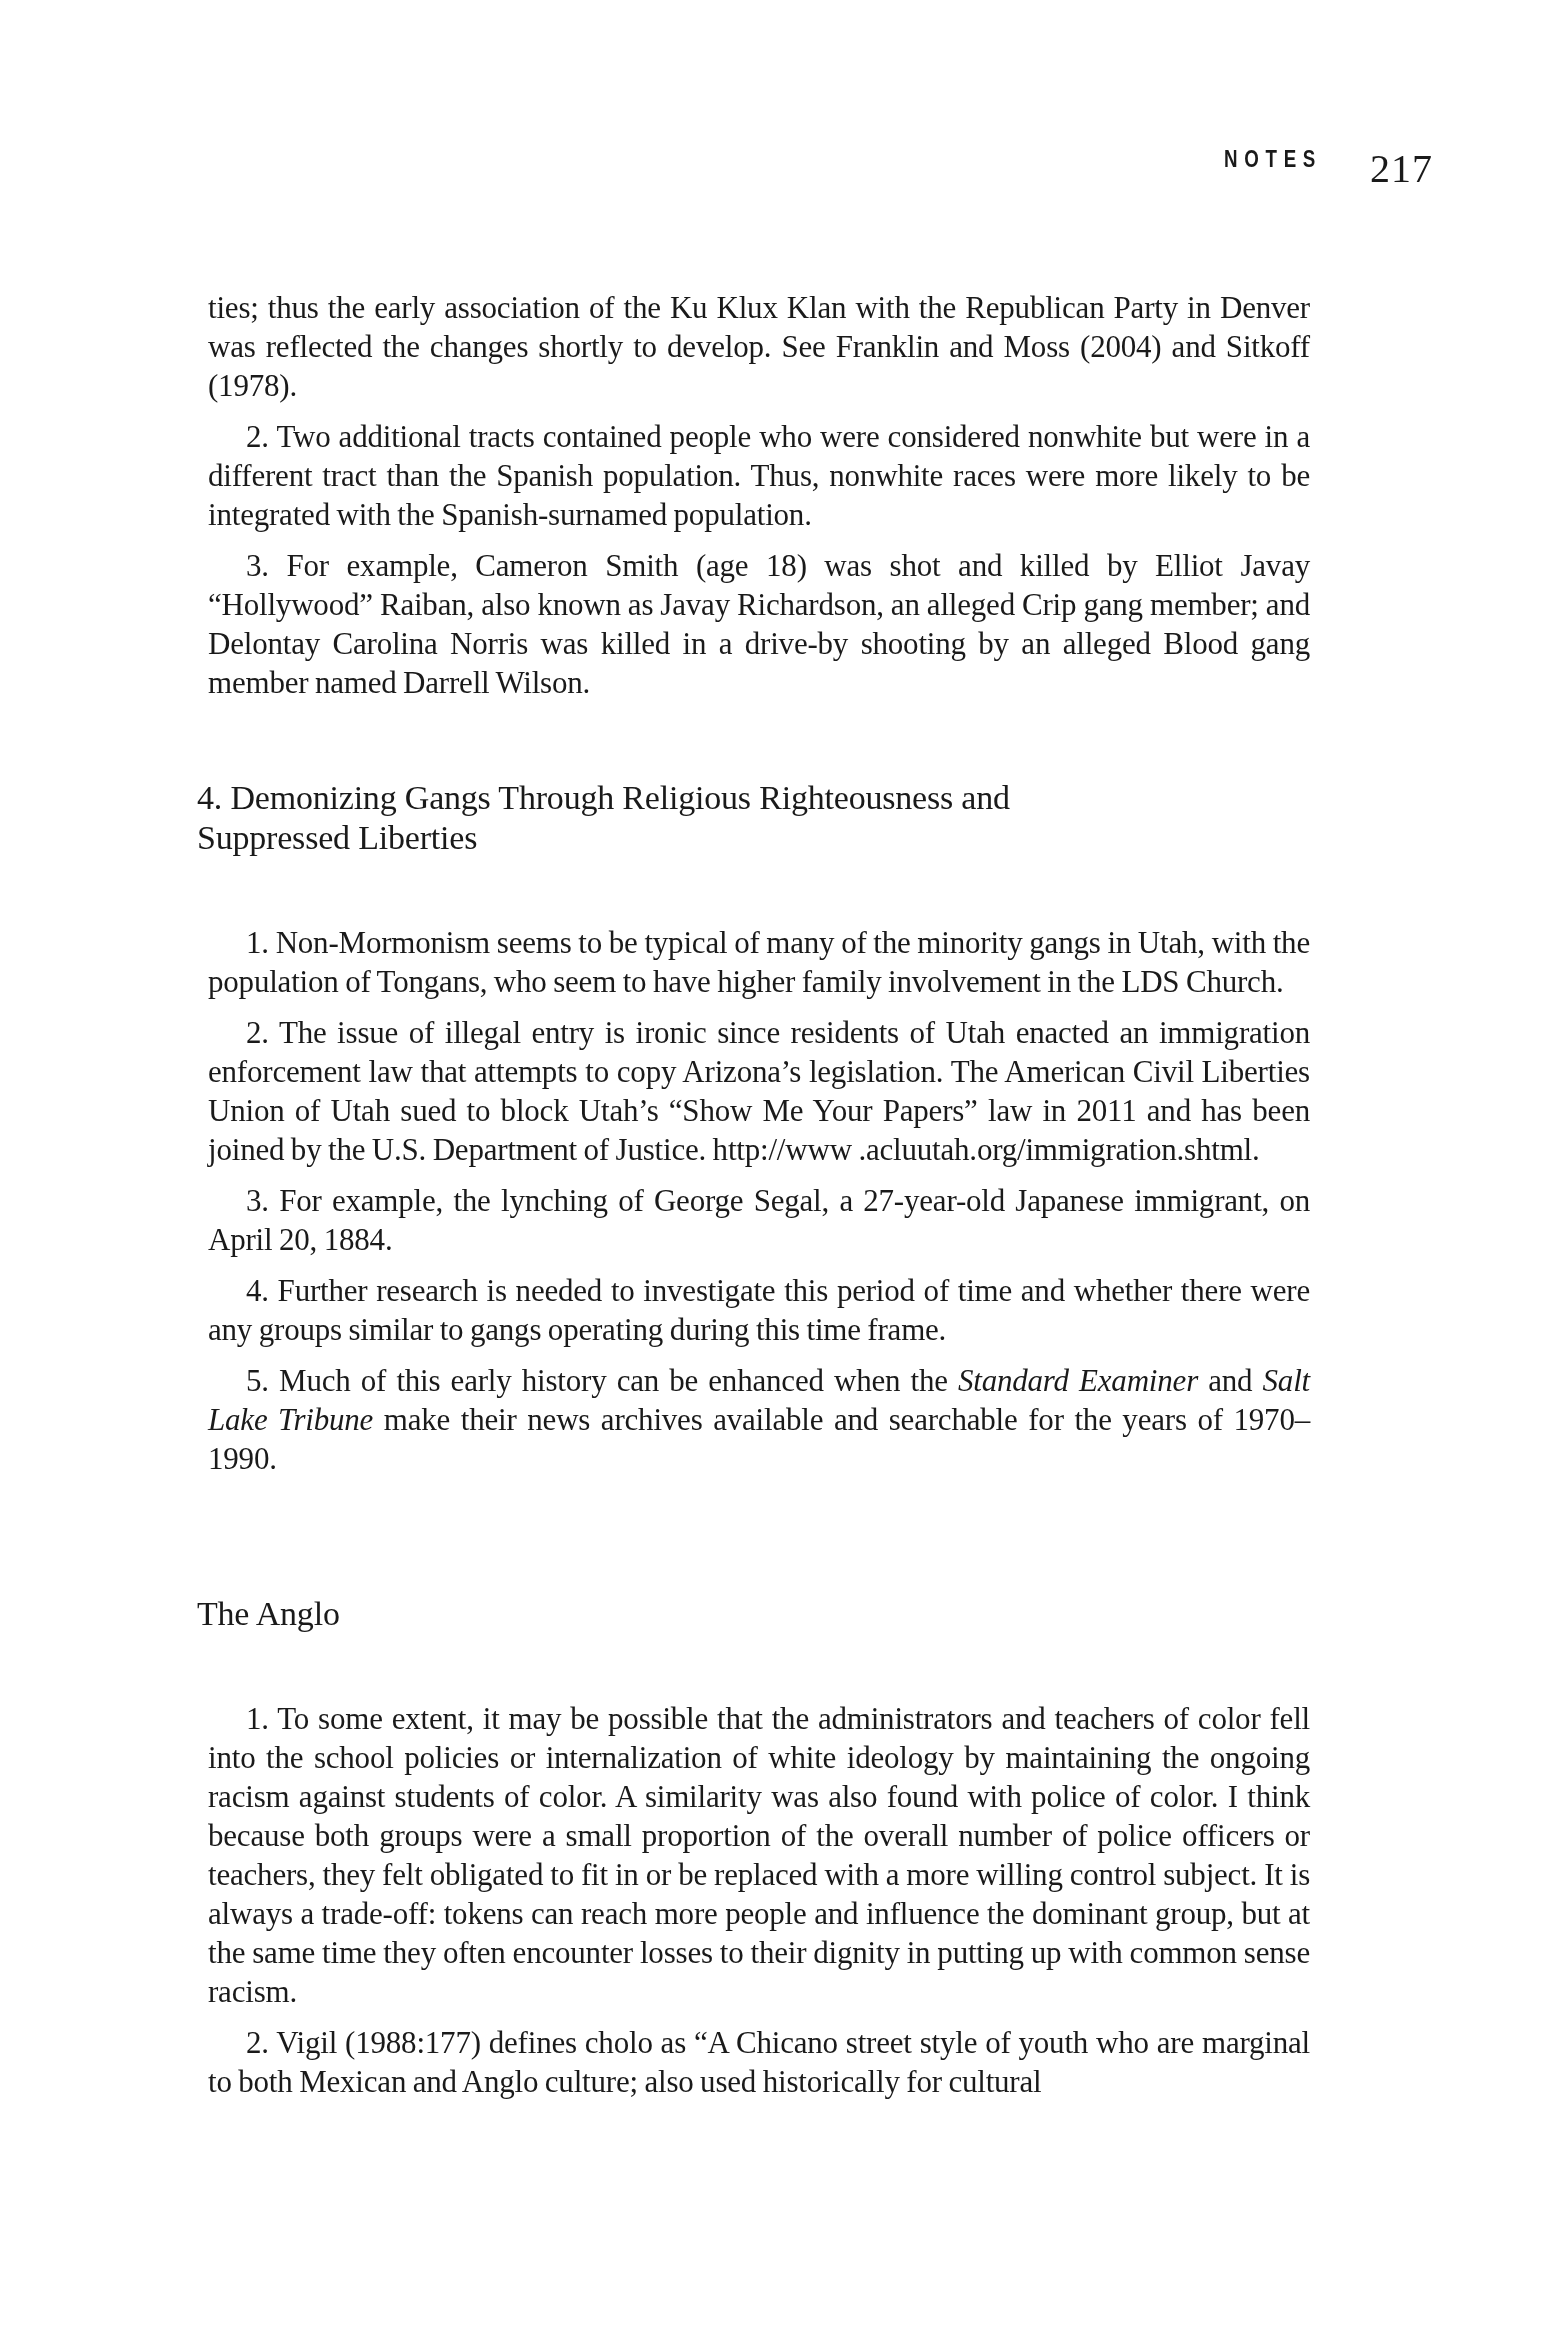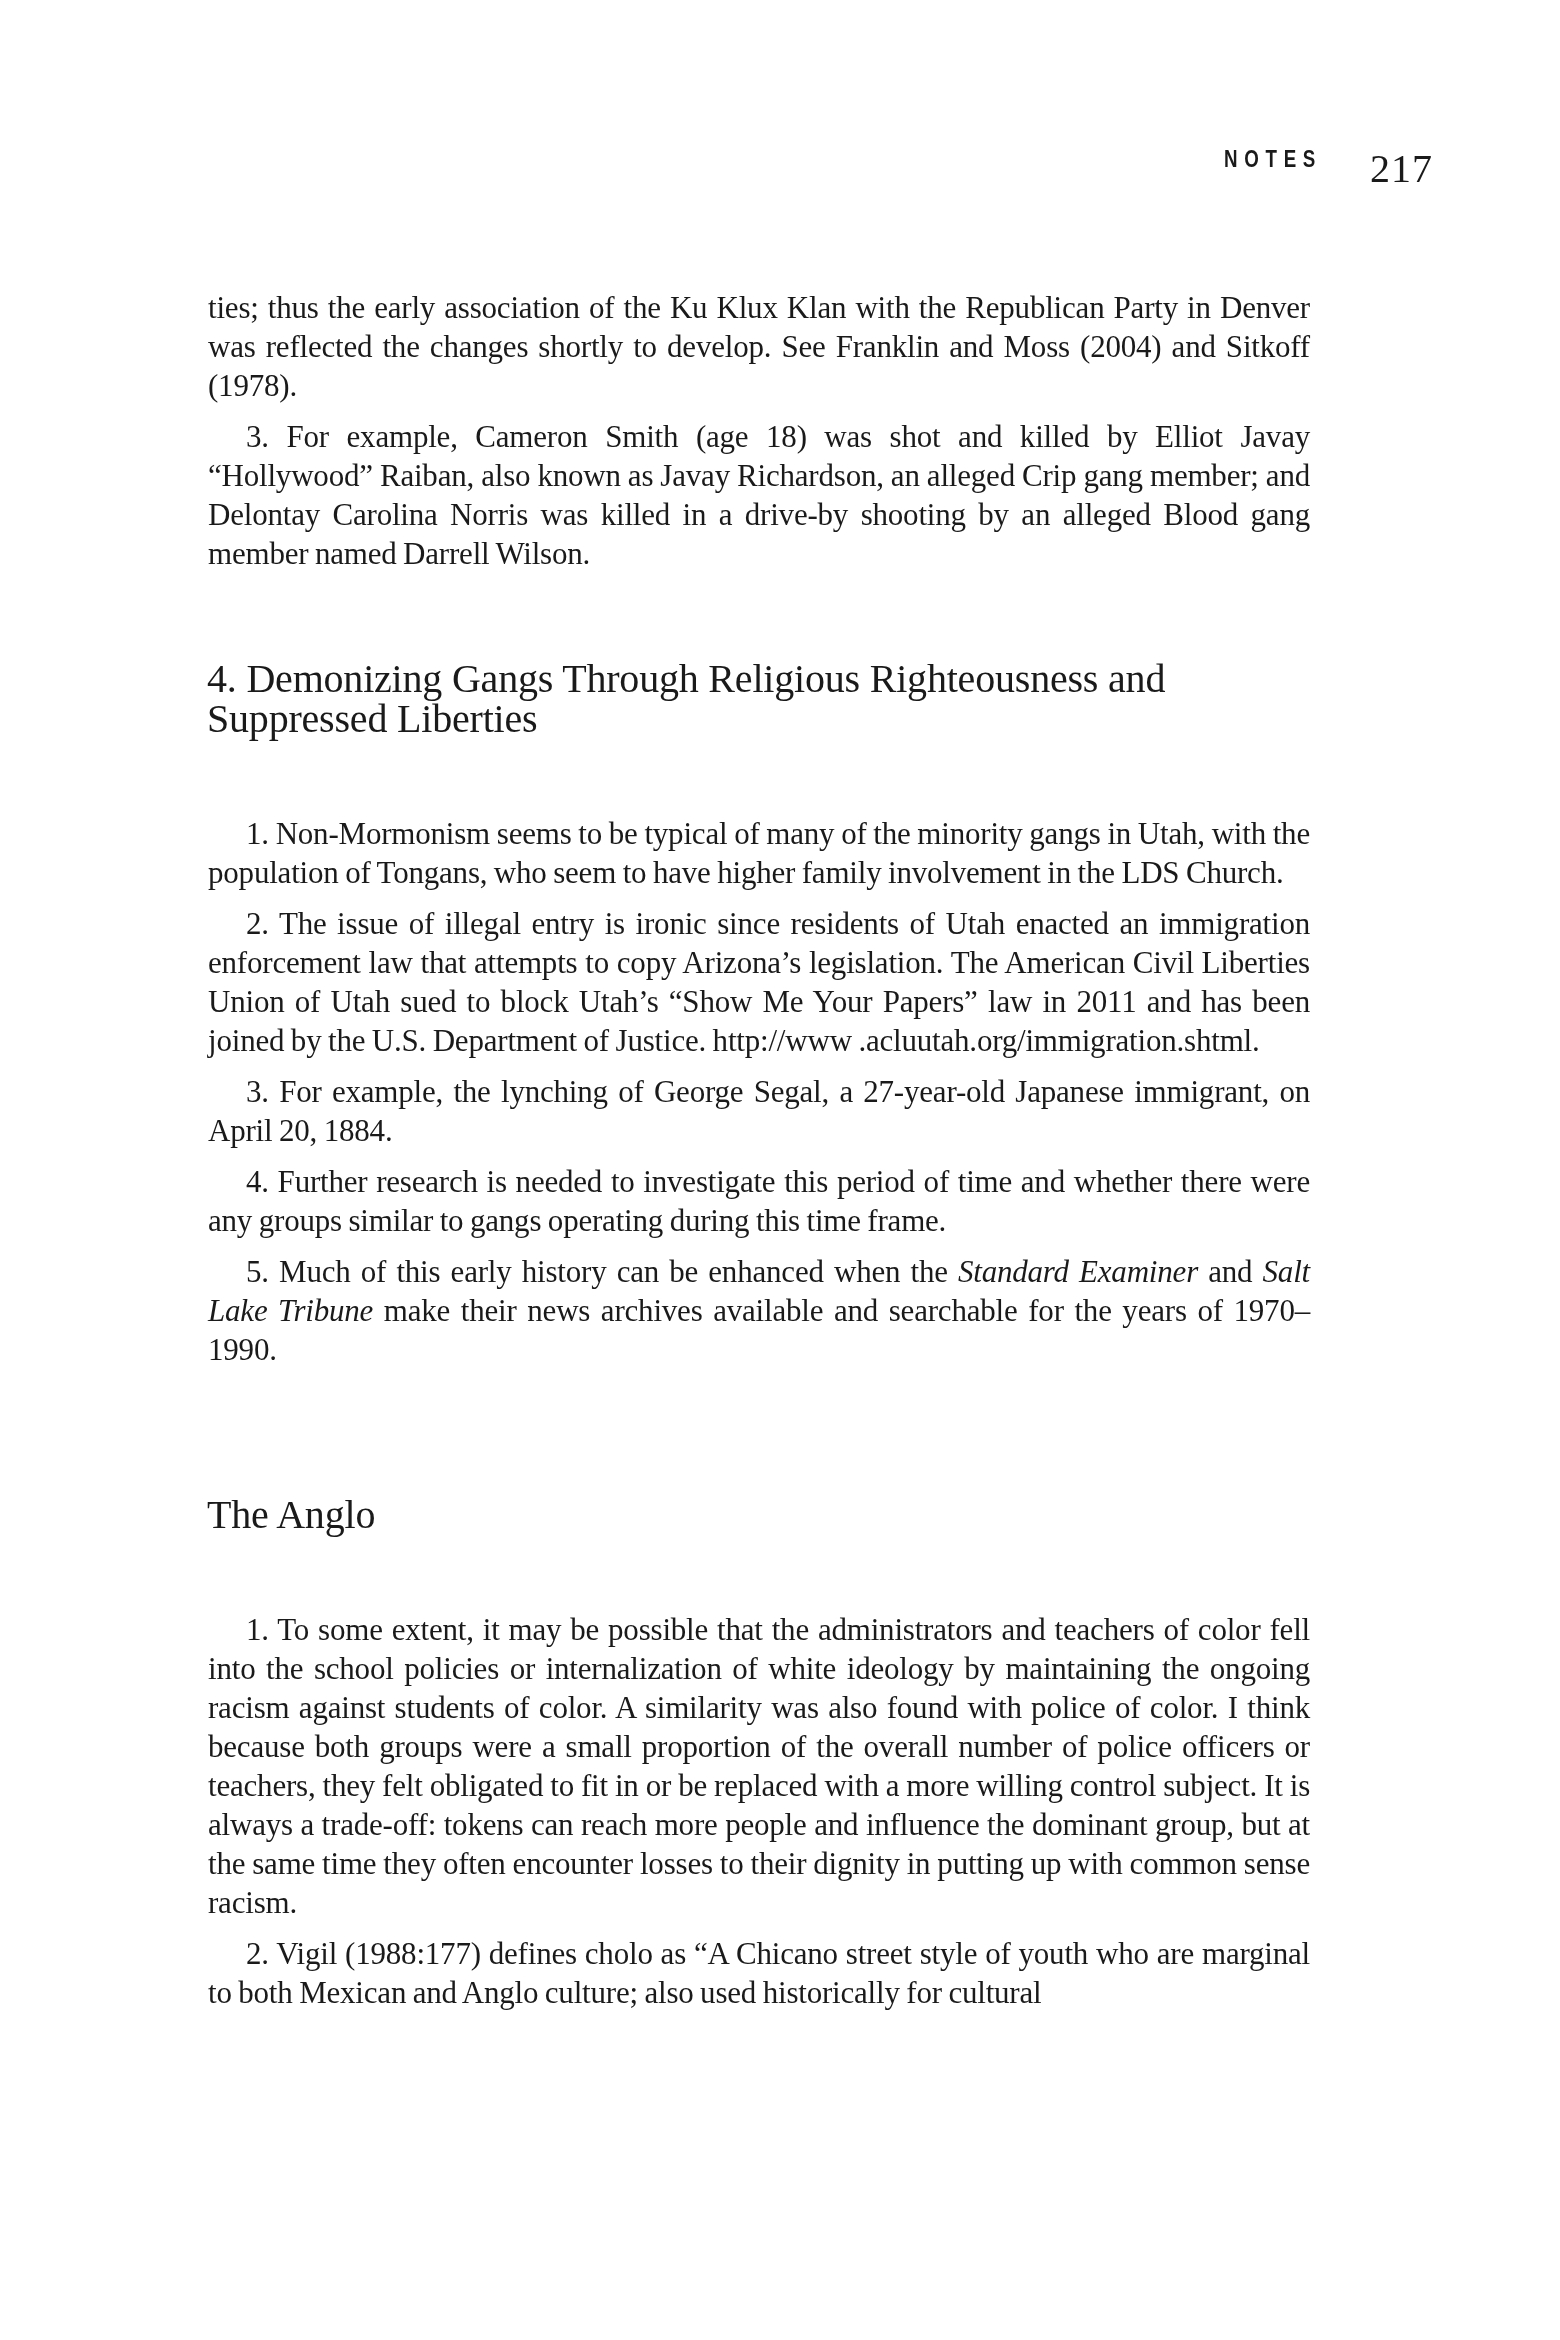--- a/index.html
+++ b/index.html
@@ -51,42 +51,46 @@
       text-align: justify;
       text-align-last: left;
       margin: 12px;
       letter-spacing: -0.2px;
       word-spacing: -1px;
     }
     .para.indent {
       text-indent: 38px;
     }
     .chapter-heading {
-      font-size: 40px;
+      font-size: 34px;
       line-height: 40px;
-      margin: 11px;
+      margin: 1px;
       font-weight: normal;
       letter-spacing: -0.2px;
     }
     .gap-before-heading { height: 63px; }
     .gap-after-heading { height: 52px; }
     em { }
   </style>
 </head>
 <body>
 
 <header class="running-head">
   <span class="section-label">NOTES</span>
   <span class="page-number">217</span>
 </header>
 
 <main class="content">
 
   <p class="para">ties; thus the early association of the Ku Klux Klan with the Republican Party in Denver was reflected the changes shortly to develop. See Franklin and Moss (2004) and Sitkoff (1978).</p>
 
+  <p class="para indent">
+    <span>2.</span>
+    <span>Two additional tracts contained people who were considered nonwhite but were in a different tract than the Spanish population. Thus, nonwhite races were more likely to be integrated with the Spanish-surnamed population.</span>
+  </p>
 
   <p class="para indent">
     <span>3.</span>
     <span>For example, Cameron Smith (age 18) was shot and killed by Elliot Javay “Hollywood” Raiban, also known as Javay Richardson, an alleged Crip gang member; and Delontay Carolina Norris was killed in a drive-by shooting by an alleged Blood gang member named Darrell Wilson.</span>
   </p>
 
   <div class="gap-before-heading"></div>
 
   <h2 class="chapter-heading">
     <span>4. Demonizing Gangs Through Religious Righteousness and</span><br>

